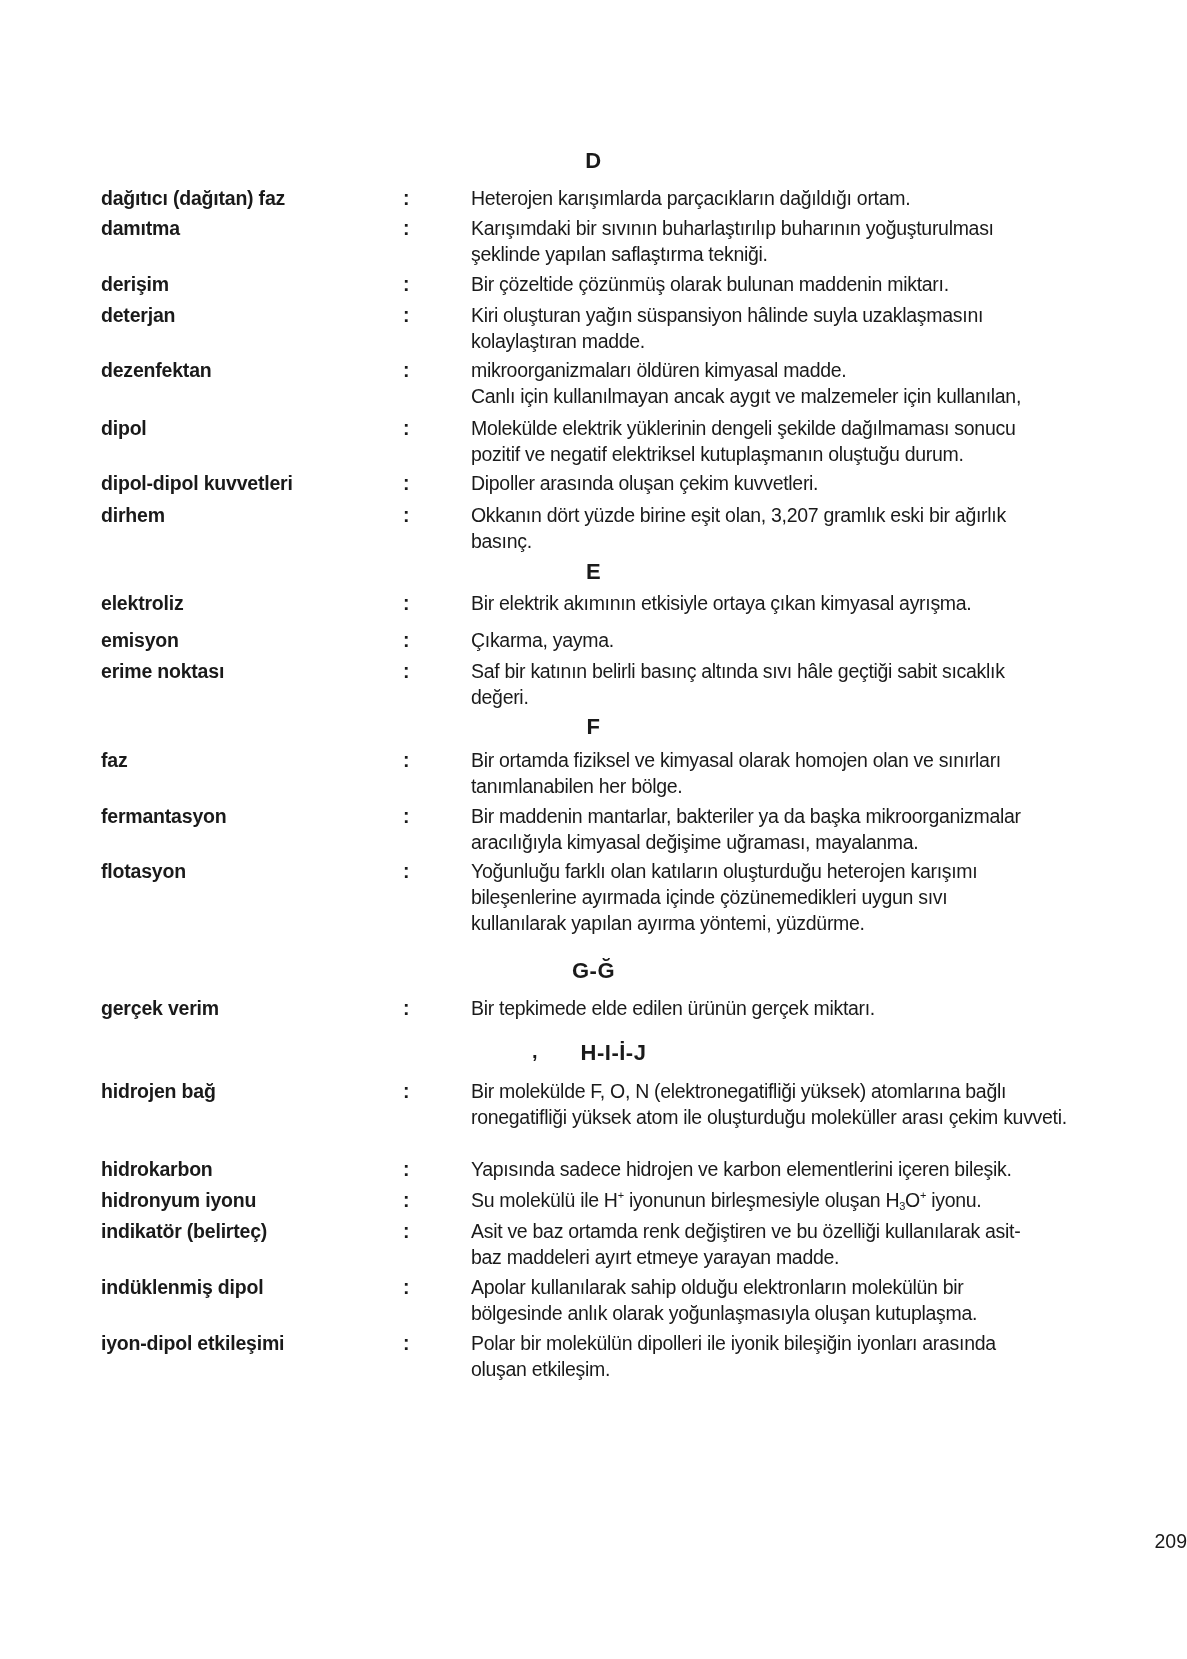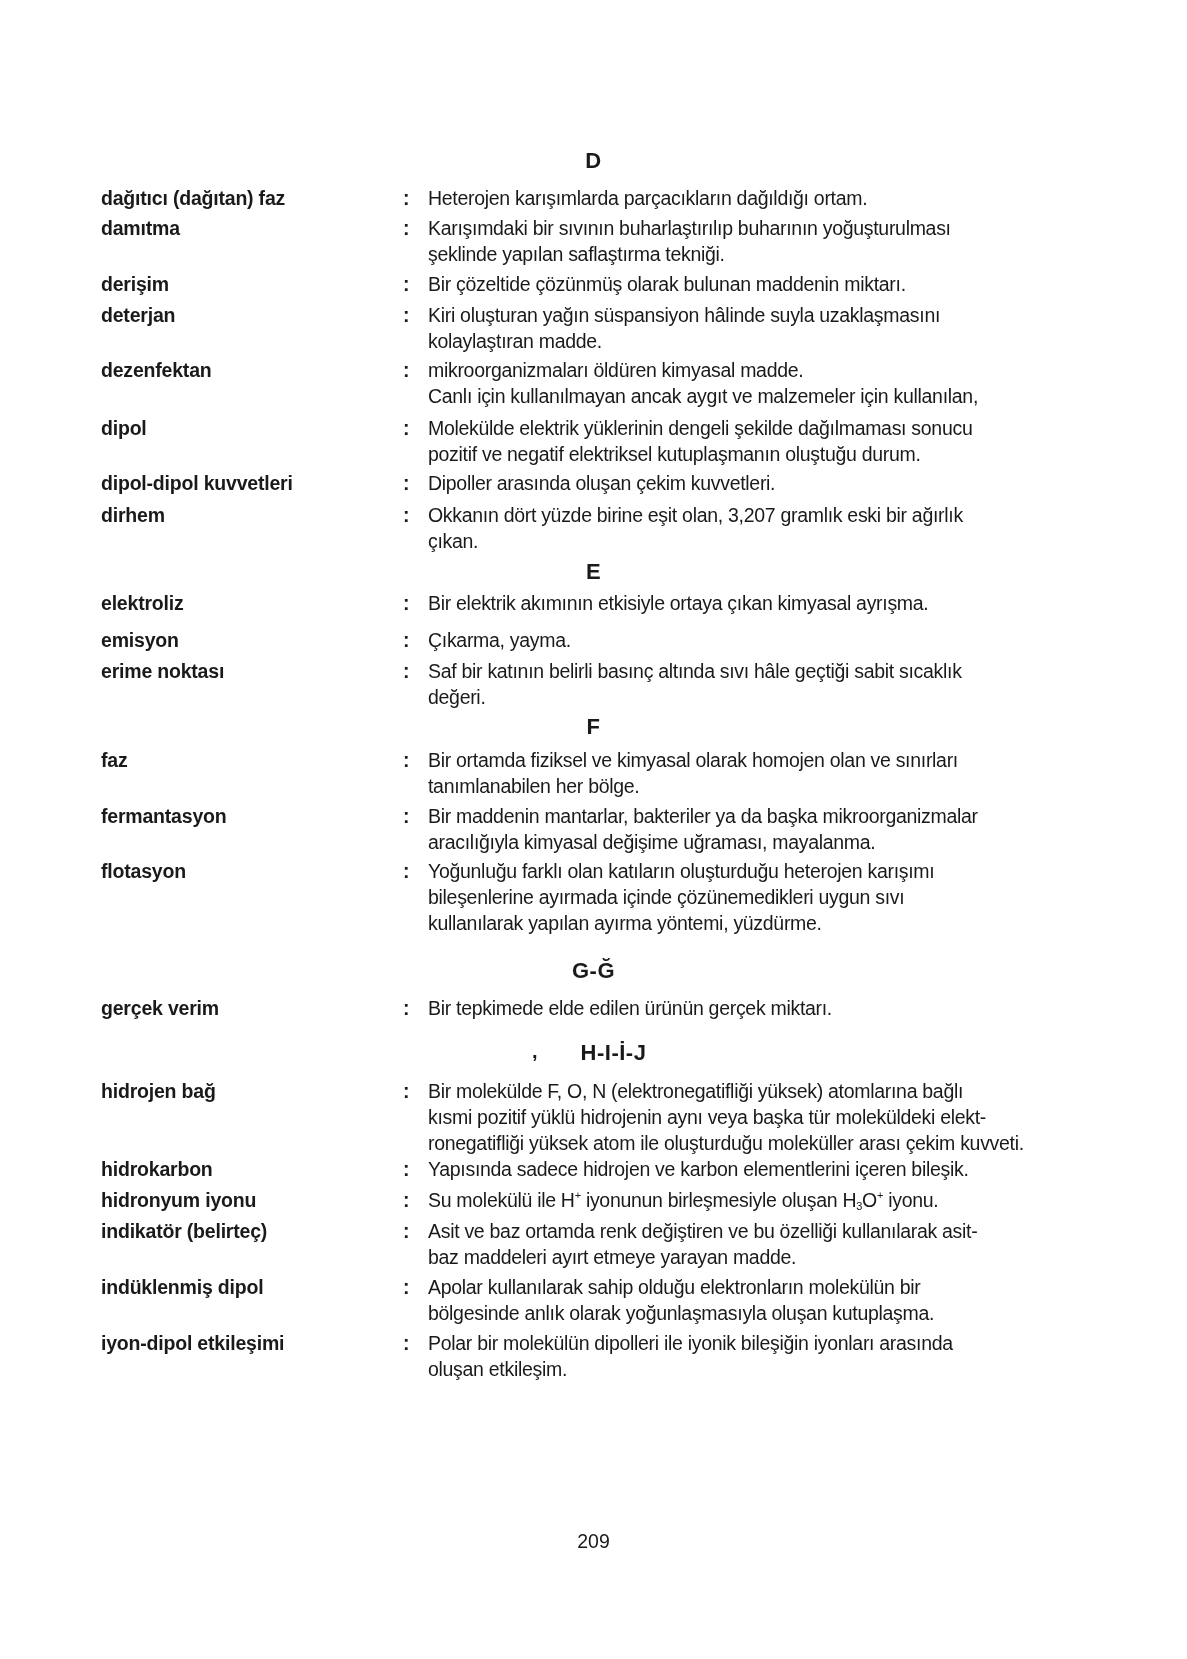--- a/index.html
+++ b/index.html
@@ -17,24 +17,24 @@
     position: absolute; left: 101px; top: 0; font-weight: bold; font-size: 19.5px;
     line-height: 26px; white-space: nowrap; letter-spacing: -0.2px; text-align: right;
   }
   .colon {
     position: absolute; left: 403px; top: 0; font-weight: bold; font-size: 19.5px; line-height: 26px;
   }
   .def {
     position: absolute; left: 428px; top: 0; width: 660px; font-size: 19.5px; line-height: 26px;
     letter-spacing: -0.3px;
   }
-  .def .line { display: block; white-space: nowrap; }
+  .def .line { display: block; white-space: nowrap; margin-left: 43px; }
   .hij-comma { position: absolute; left: 532px; font-weight: bold; font-size: 20px; }
   .page-number {
-    position: absolute; left: 0; width: 1187px; top: 1530px; text-align: center; font-size: 19.5px;
+    position: absolute; left: 0; width: 1187px; top: 1530px; text-align: right; font-size: 19.5px;
   }
   sup { font-size: 11px; vertical-align: 8px; line-height: 0; }
   sub { font-size: 11px; vertical-align: -3px; line-height: 0; }
 </style>
 </head>
 <body>
 
 <div class="page">
 
   <div class="section-letter" style="top:148px">D</div>
@@ -97,21 +97,21 @@
     <div class="def">
       <span class="line">Dipoller arasında oluşan çekim kuvvetleri.</span>
     </div>
   </div>
 
   <div class="entry" style="top:502px">
     <span class="term">dirhem</span>
     <span class="colon">:</span>
     <div class="def">
       <span class="line">Okkanın dört yüzde birine eşit olan, 3,207 gramlık eski bir ağırlık</span>
-      <span class="line">çıkan.</span>
+      <span class="line">basınç.</span>
     </div>
   </div>
 
   <div class="section-letter" style="top:559px">E</div>
 
   <div class="entry" style="top:590px">
     <span class="term">elektroliz</span>
     <span class="colon">:</span>
     <div class="def">
       <span class="line">Bir elektrik akımının etkisiyle ortaya çıkan kimyasal ayrışma.</span>
@@ -176,21 +176,20 @@
   </div>
 
   <span class="hij-comma" style="top:1040px">,</span>
   <div class="section-letter" style="top:1040px; left:20px">H-I-İ-J</div>
 
   <div class="entry" style="top:1078px">
     <span class="term">hidrojen bağ</span>
     <span class="colon">:</span>
     <div class="def">
       <span class="line">Bir molekülde F, O, N (elektronegatifliği yüksek) atomlarına bağlı</span>
-      <span class="line">kısmi pozitif yüklü hidrojenin aynı veya başka tür moleküldeki elekt-</span>
       <span class="line">ronegatifliği yüksek atom ile oluşturduğu moleküller arası çekim kuvveti.</span>
     </div>
   </div>
 
   <div class="entry" style="top:1156px">
     <span class="term">hidrokarbon</span>
     <span class="colon">:</span>
     <div class="def">
       <span class="line">Yapısında sadece hidrojen ve karbon elementlerini içeren bileşik.</span>
     </div>

